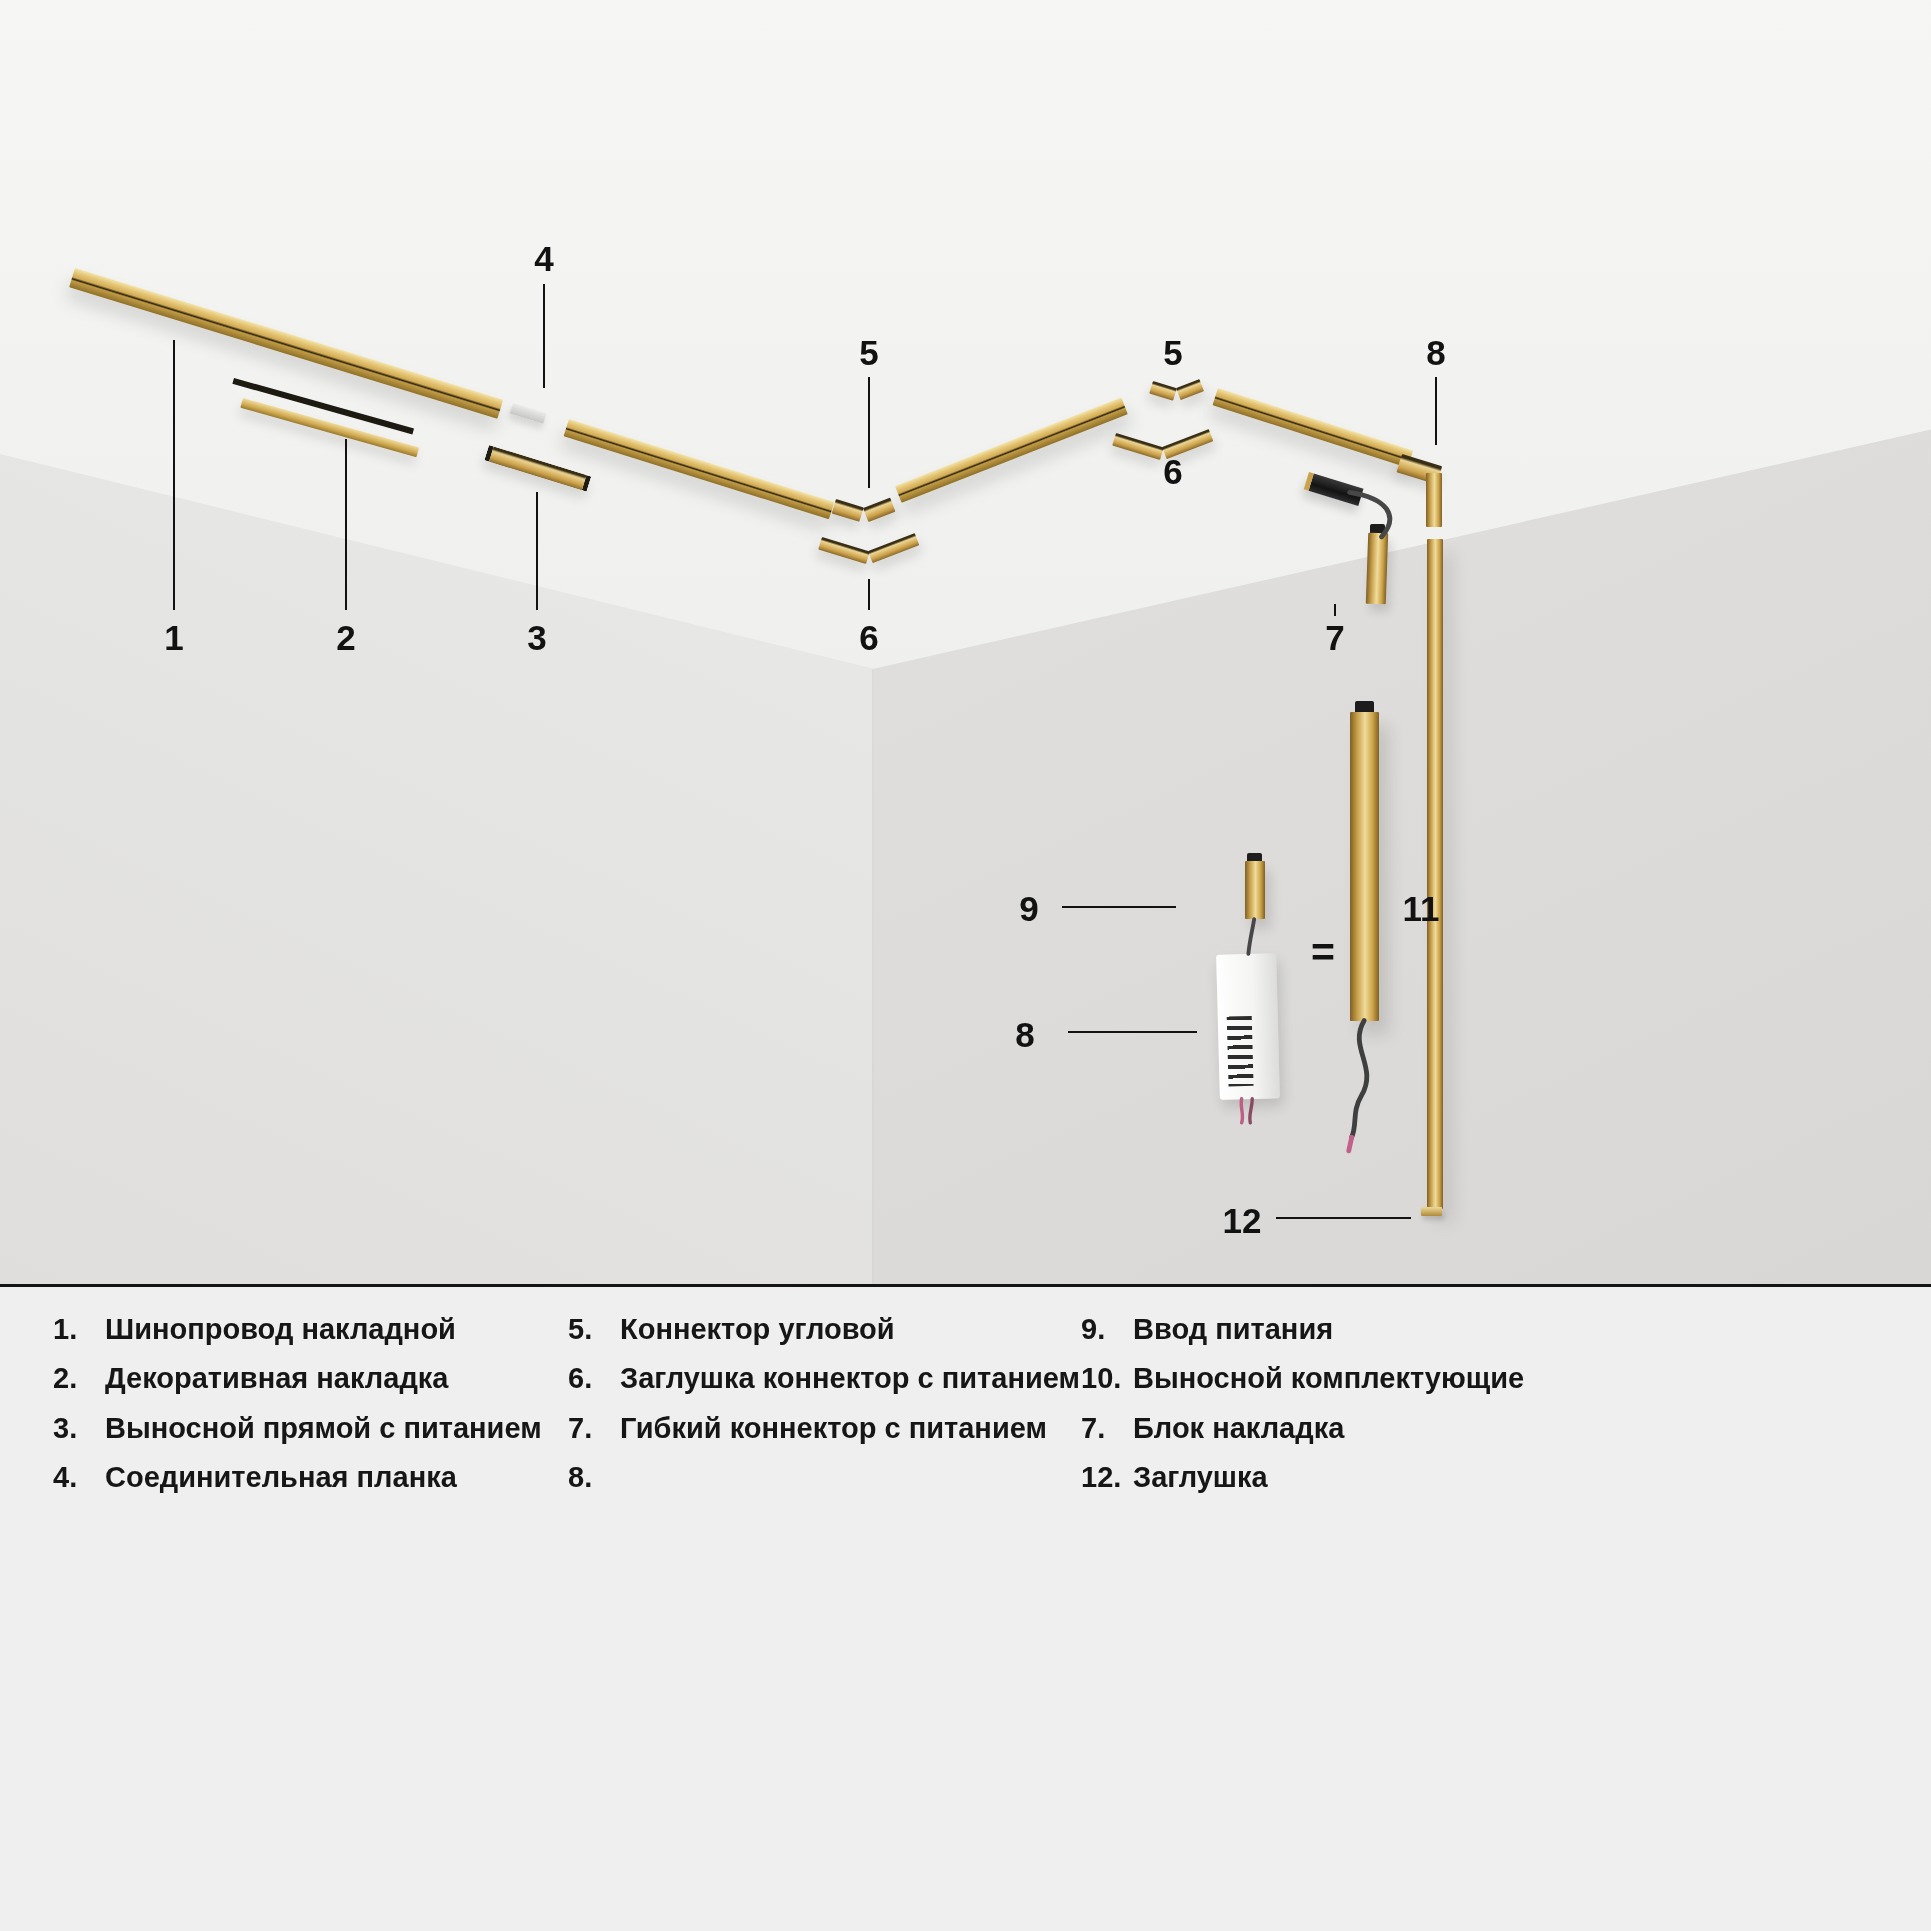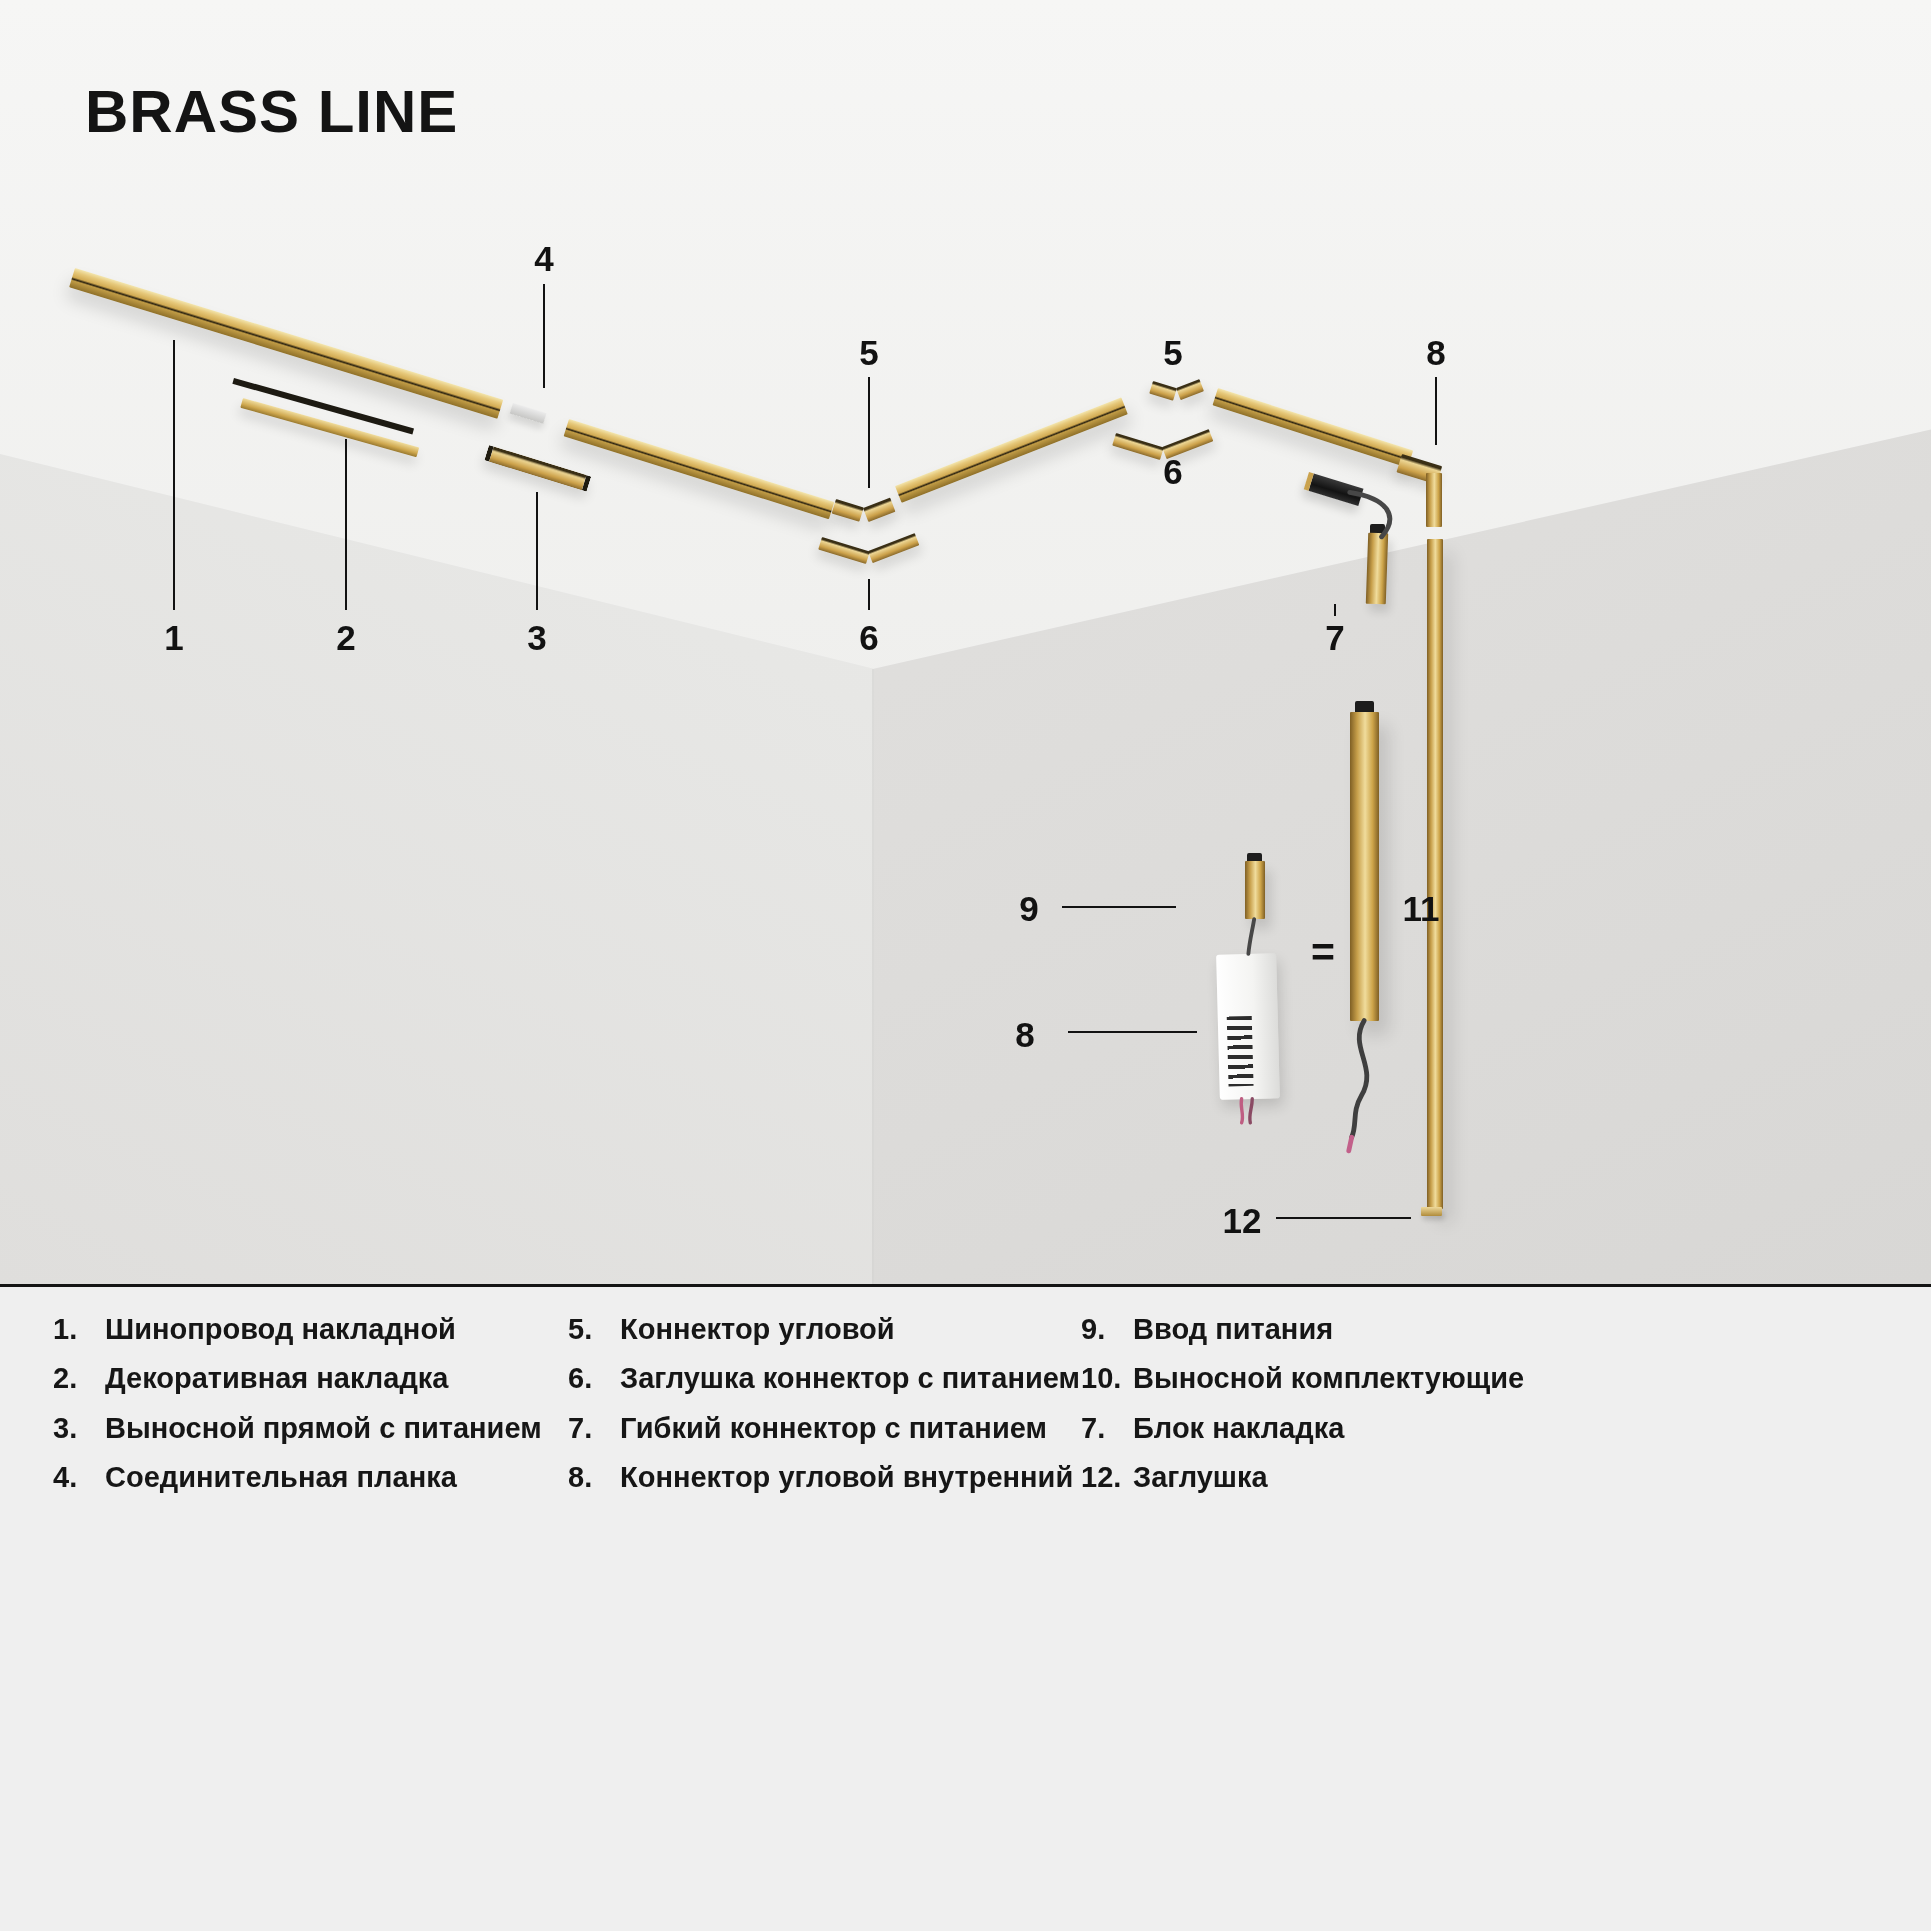--- a/index.html
+++ b/index.html
@@ -105,21 +105,20 @@
 </head>
 <body>
 
 <div class="page">
 
   <div class="ceiling"></div>
   <div class="wall-left"></div>
   <div class="wall-right"></div>
   <div class="corner-line"></div>
 
-  <div class="title">BRASS LINE</div>
 
   <div class="bar t1"></div>
   <div class="t2dark"></div>
   <div class="gold t2"></div>
   <div class="gold t3"></div>
   <div class="t4"></div>
   <div class="bar t5"></div>
 
   <div class="gold c5aL"></div>
   <div class="gold c5aR"></div>
@@ -221,21 +220,20 @@
     <div class="legend-item">
       <span class="legend-num">6.</span>
       <span class="legend-label">Заглушка коннектор с питанием</span>
     </div>
     <div class="legend-item">
       <span class="legend-num">7.</span>
       <span class="legend-label">Гибкий коннектор с питанием</span>
     </div>
     <div class="legend-item">
       <span class="legend-num">8.</span>
-      <span class="legend-label">Коннектор угловой внутренний</span>
     </div>
   </div>
 
   <div class="legend-col col3">
     <div class="legend-item">
       <span class="legend-num">9.</span>
       <span class="legend-label">Ввод питания</span>
     </div>
     <div class="legend-item">
       <span class="legend-num">10.</span>

